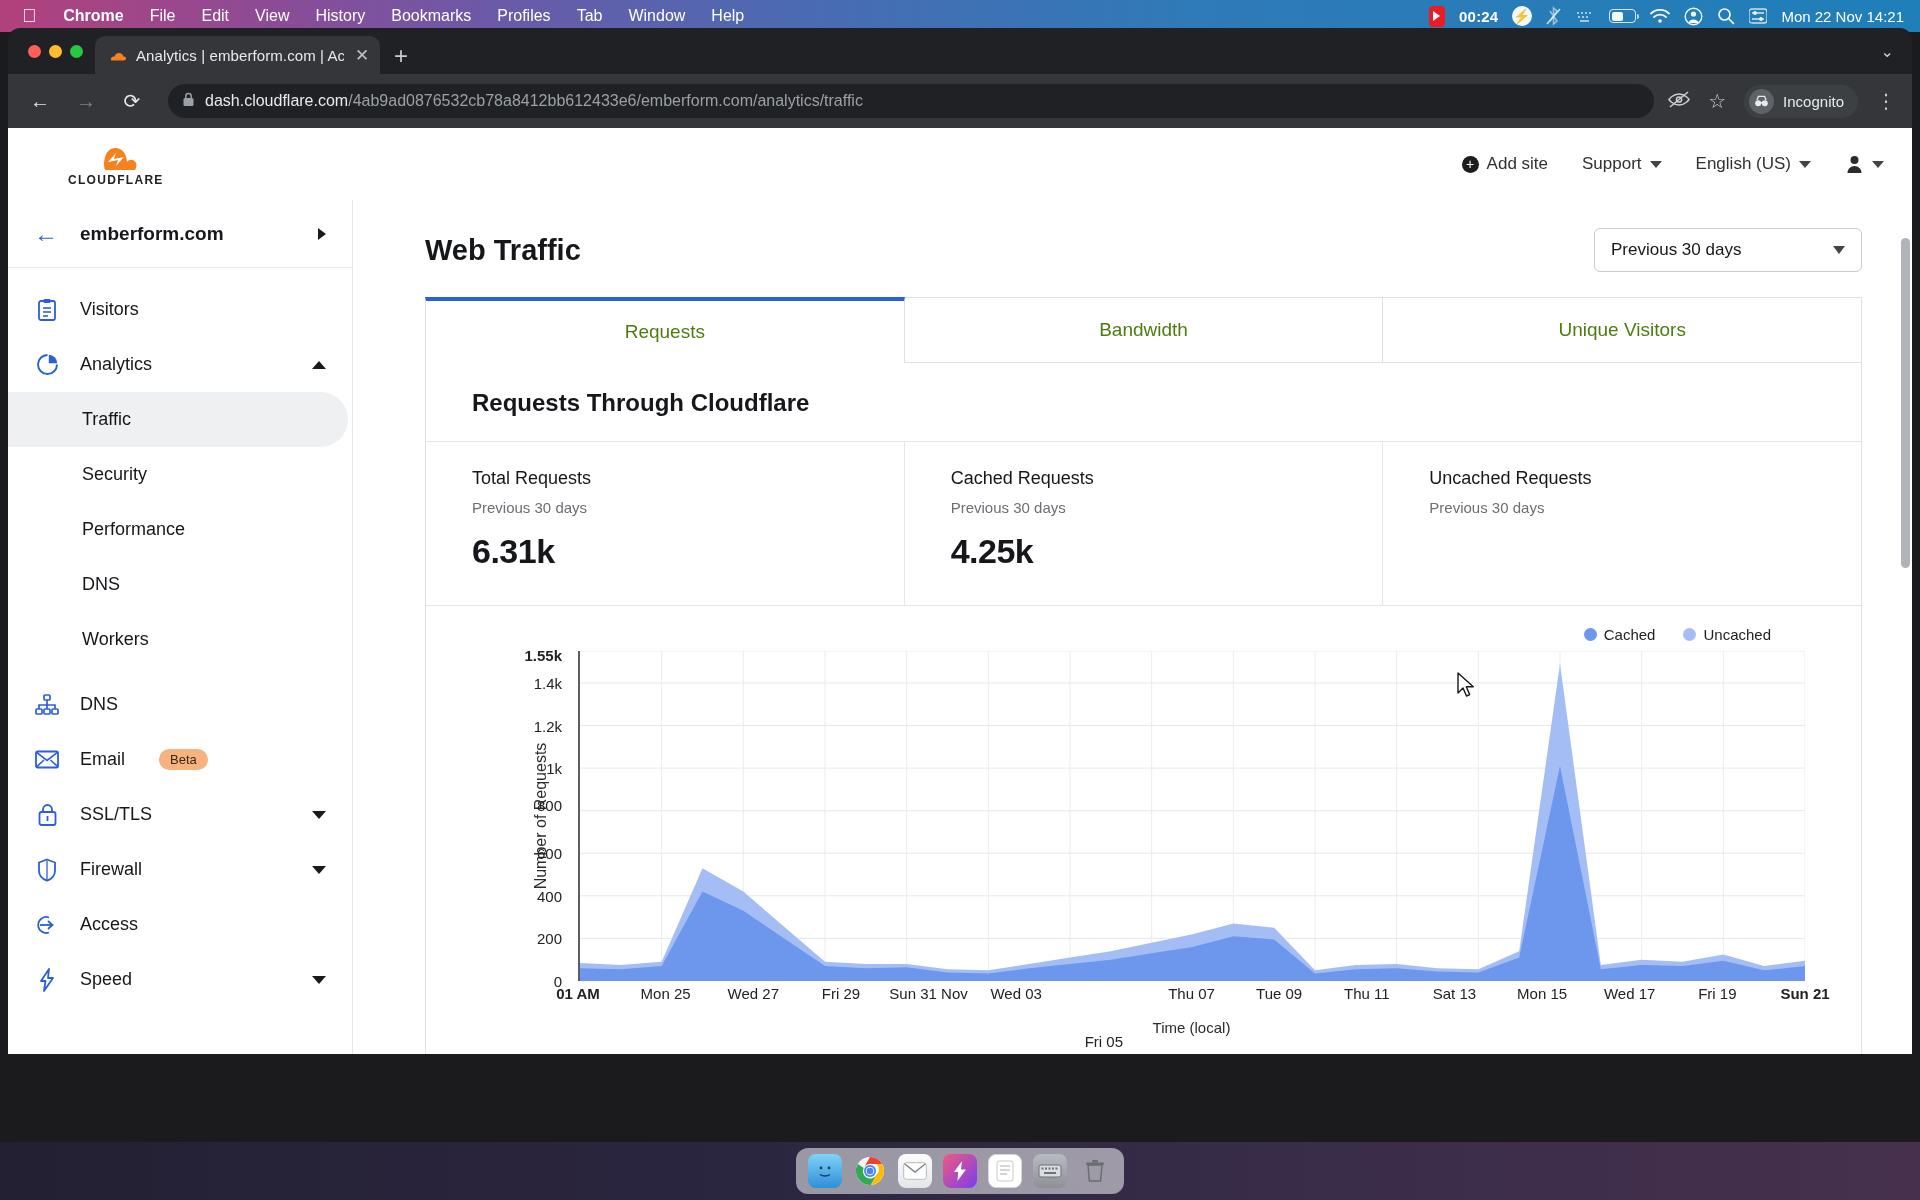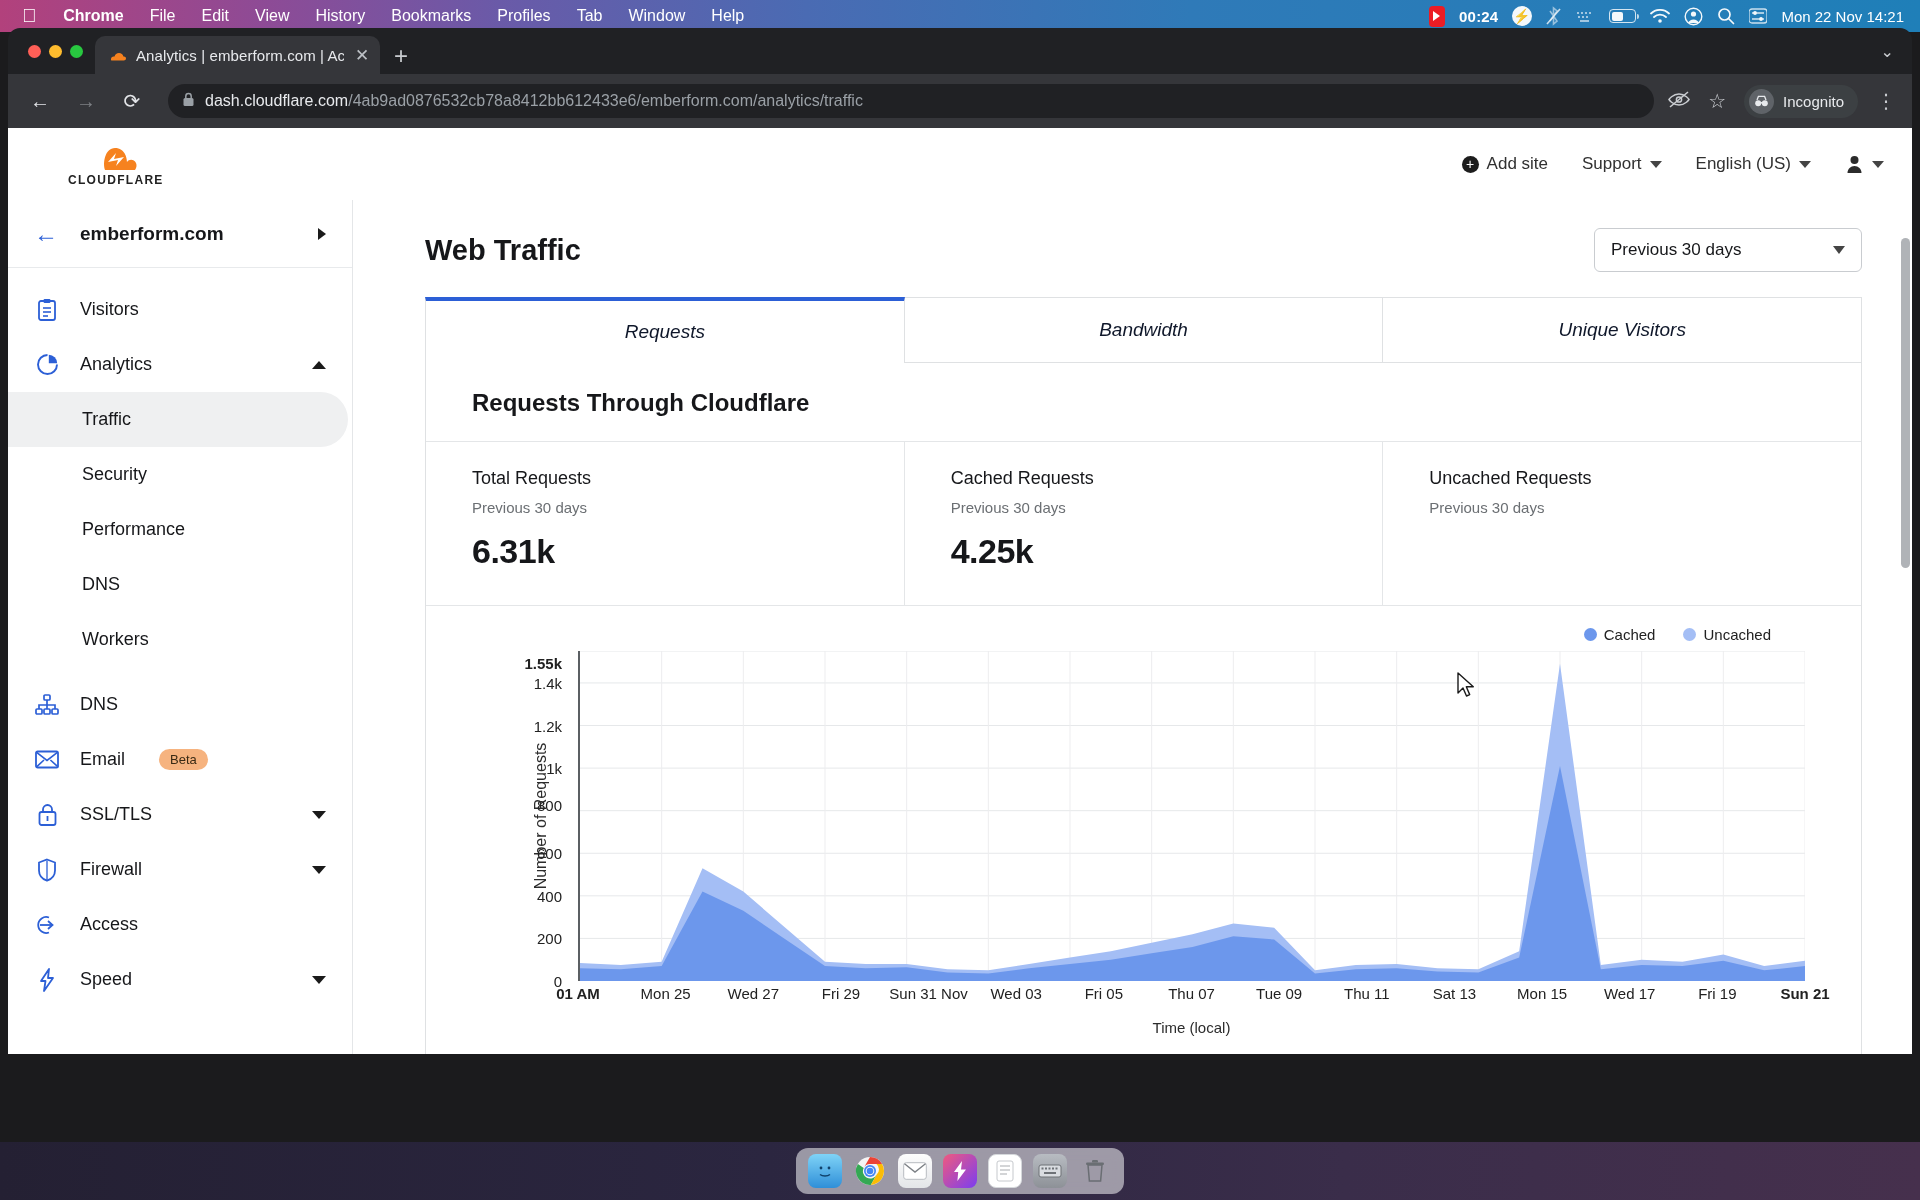--- a/index.html
+++ b/index.html
@@ -143,21 +143,21 @@
   .page-title { font-size: 29px; font-weight: bold; color: #16171a; padding-top: 6px; }
   .daterange {
     margin-left: auto; width: 268px; height: 44px; border: 1px solid #c9ccd0; border-radius: 6px;
     display: flex; align-items: center; padding: 0 16px; font-size: 17px; color: #16171a; background: #fff;
   }
   .daterange .caret { margin-left: auto; width: 0; height: 0; border-left: 6px solid transparent; border-right: 6px solid transparent; border-top: 8px solid #444; }
 
   .tabs { display: flex; margin-top: 25px; }
   .tab-btn {
     flex: 1; height: 66px; display: flex; align-items: center; justify-content: center;
-    font-size: 19px; color: #0f172a; background: #fff; border: 1px solid #dfe1e3; border-left: none; font-style: italic;
+    font-size: 19px; color: #4d7c0f; background: #fff; border: 1px solid #dfe1e3; border-left: none;
   }
   .tab-btn:first-child { border-left: 1px solid #dfe1e3; }
   .tab-btn.active { border-top: 4px solid #2c5fd6; border-bottom: none; font-weight: 400; }
 
   .card { border: 1px solid #dfe1e3; border-top: none; background: #fff; }
   .card-title { font-size: 24px; font-weight: bold; color: #16171a; padding: 26px 46px 24px 46px; }
   .stats { display: flex; border-top: 1px solid #e4e6e8; }
   .stat { flex: 1; padding: 26px 40px 34px 46px; border-right: 1px solid #e4e6e8; }
   .stat:last-child { border-right: none; }
   .stat-label { font-size: 18px; color: #16171a; }
@@ -565,21 +565,21 @@
               <div class="ylabel">Number of Requests</div>
               <div class="yticks" id="yticks">
                   <div class="ytick" style="top: 330px;">0</div>
                   <div class="ytick" style="top: 287.419px;">200</div>
                   <div class="ytick" style="top: 244.839px;">400</div>
                   <div class="ytick" style="top: 202.258px;">600</div>
                   <div class="ytick" style="top: 154px;">800</div>
                   <div class="ytick" style="top: 117.097px;">1k</div>
                   <div class="ytick" style="top: 74.5161px;">1.2k</div>
                   <div class="ytick" style="top: 31.9355px;">1.4k</div>
-                  <div class="ytick bold" style="top: 12px;">1.55k</div>
+                  <div class="ytick bold" style="top: 4px;">1.55k</div>
                 </div>
               <div class="plot">
                 <svg id="chartsvg" viewBox="0 0 1000 330" preserveAspectRatio="none">
                     <line x1="0" x2="1000" y1="287.4193548387097" y2="287.4193548387097" stroke="#e6e8ea" stroke-width="1" vector-effect="non-scaling-stroke"></line>
                     <line x1="0" x2="1000" y1="244.83870967741936" y2="244.83870967741936" stroke="#e6e8ea" stroke-width="1" vector-effect="non-scaling-stroke"></line>
                     <line x1="0" x2="1000" y1="202.25806451612902" y2="202.25806451612902" stroke="#e6e8ea" stroke-width="1" vector-effect="non-scaling-stroke"></line>
                     <line x1="0" x2="1000" y1="159.67741935483872" y2="159.67741935483872" stroke="#e6e8ea" stroke-width="1" vector-effect="non-scaling-stroke"></line>
                     <line x1="0" x2="1000" y1="117.09677419354838" y2="117.09677419354838" stroke="#e6e8ea" stroke-width="1" vector-effect="non-scaling-stroke"></line>
                     <line x1="0" x2="1000" y1="74.51612903225808" y2="74.51612903225808" stroke="#e6e8ea" stroke-width="1" vector-effect="non-scaling-stroke"></line>
                     <line x1="0" x2="1000" y1="31.935483870967744" y2="31.935483870967744" stroke="#e6e8ea" stroke-width="1" vector-effect="non-scaling-stroke"></line>
@@ -605,21 +605,21 @@
               </div>
             </div>
 
             <div class="xaxis" id="xaxis">
                 <div class="xtick bold" style="left: 0%;">01 AM</div>
                 <div class="xtick" style="left: 7.14286%;">Mon 25</div>
                 <div class="xtick" style="left: 14.2857%;">Wed 27</div>
                 <div class="xtick" style="left: 21.4286%;">Fri 29</div>
                 <div class="xtick" style="left: 28.5714%;">Sun 31 Nov</div>
                 <div class="xtick" style="left: 35.7143%;">Wed 03</div>
-                <div class="xtick" style="left: 42.8571%;">Fri 05</div>
+                <div class="xtick" style="left: 42.8571%; margin-top: 48px;">Fri 05</div>
                 <div class="xtick" style="left: 50%;">Thu 07</div>
                 <div class="xtick" style="left: 57.1429%;">Tue 09</div>
                 <div class="xtick" style="left: 64.2857%;">Thu 11</div>
                 <div class="xtick" style="left: 71.4286%;">Sat 13</div>
                 <div class="xtick" style="left: 78.5714%;">Mon 15</div>
                 <div class="xtick" style="left: 85.7143%;">Wed 17</div>
                 <div class="xtick" style="left: 92.8571%;">Fri 19</div>
                 <div class="xtick bold" style="left: 100%;">Sun 21</div>
               </div>
             <div class="xlabel">Time (local)</div>

